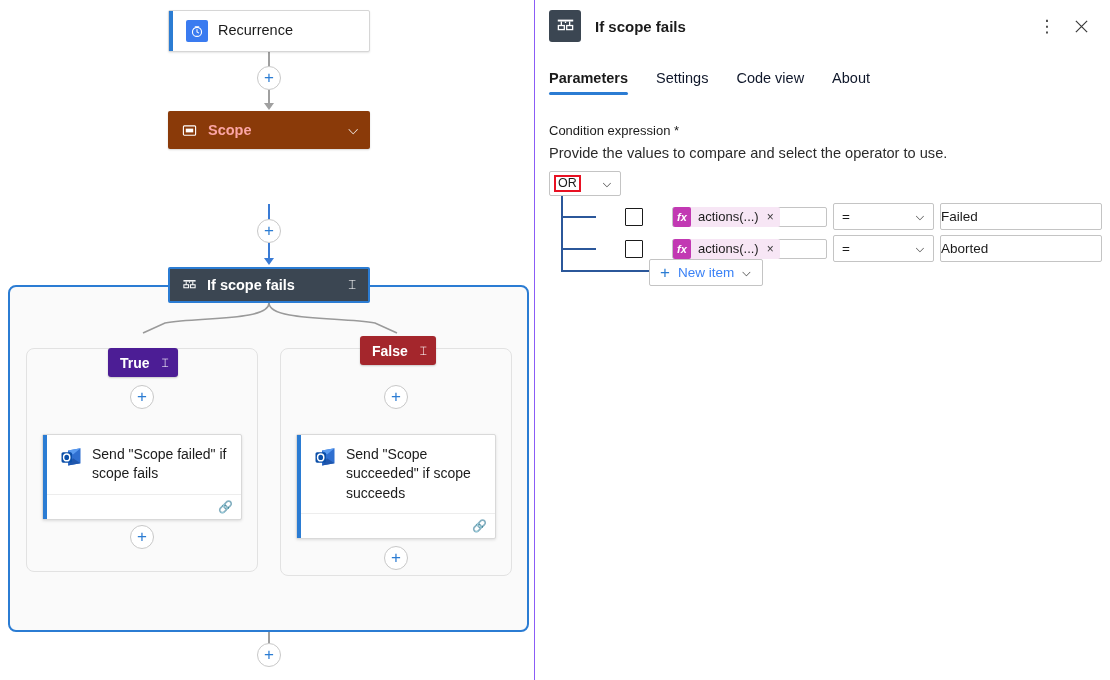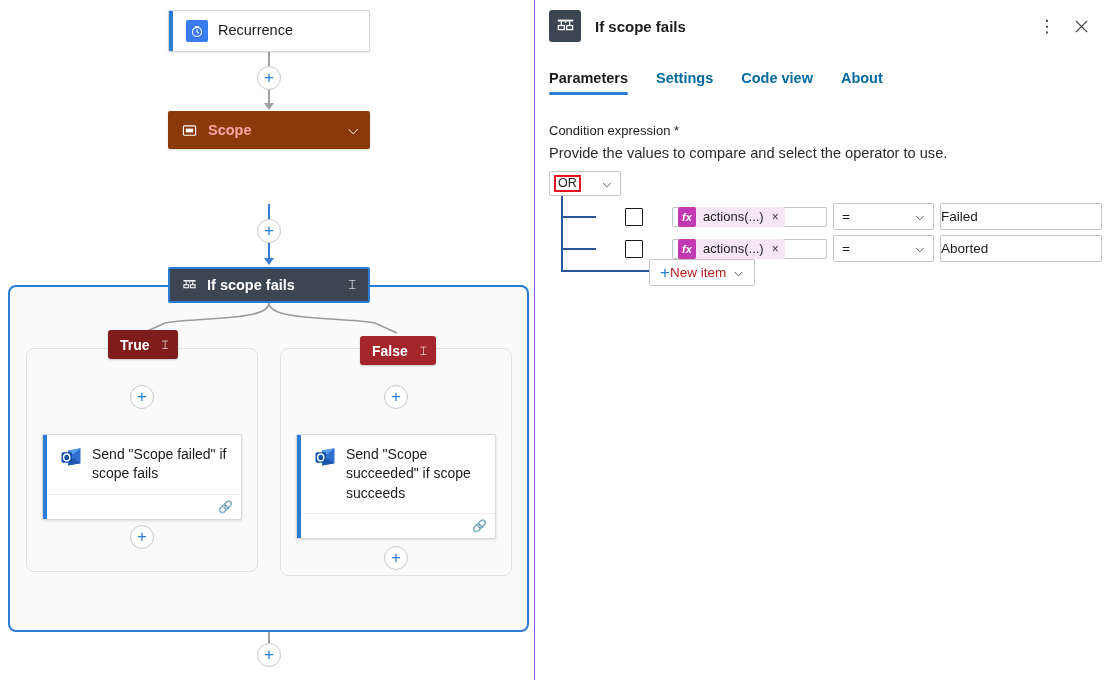--- a/index.html
+++ b/index.html
@@ -128,21 +128,21 @@
 
   
   .pill {
     position: absolute; height: 29px; border-radius: 3px;
     display: flex; align-items: center; z-index: 6; cursor: pointer;
     padding: 0 9px 0 12px;
     box-shadow: 0 1px 2px rgba(0,0,0,.2);
   }
   .pill .pl { color:#fff; font-size: 14px; font-weight: bold; }
   .pill .pc { color:#fff; font-size: 12px; margin-left: 12px; }
-  #pill-true { left: 108px; top: 330px; background: #7f1d1d; }
+  #pill-true { left: 108px; top: 348px; background: #4c1d95; }
   #pill-false { left: 360px; top: 336px; background: #a4262c; }
 
   
   .branch-box {
     position: absolute;
     border: 1px solid #e2e2e2; border-radius: 8px;
     background: #fafafa; z-index: 3;
   }
   #branch-true  { left: 26px;  top: 348px; width: 232px; height: 224px; }
   #branch-false { left: 280px; top: 348px; width: 232px; height: 228px; }
@@ -190,22 +190,22 @@
     width: 30px; height: 30px; display: flex; align-items: center; justify-content: center;
     color: #3a3a3a; cursor: pointer; flex: 0 0 auto; margin-right: 4px;
   }
   .kebab { font-size: 17px; letter-spacing: 0; line-height: 1; }
 
   .tabs {
     display: flex; align-items: flex-end; height: 34px;
     padding-left: 13px; margin-top: 9px; gap: 0px;
   }
   .tab {
-    position: relative; font-size: 14.5px; color: #0369a1;
-    padding: 0 14px 9px 14px; cursor: pointer; font-weight: bold;
+    position: relative; font-size: 14.5px; color: #0f172a;
+    padding: 0 14px 9px 14px; cursor: pointer;
   }
   .tab:first-child { padding-left: 0px; padding-right: 14px; margin-top: 16px; }
   .tab.active { color: #1b1b1b; font-weight: bold; }
   .tab.active::after {
     content: ""; position: absolute; left: 0; right: 14px; bottom: 0;
     height: 3px; background: #2b7cd3; border-radius: 2px;
   }
 
   .field-area { padding: 28px 0 0 13px; }
   .field-label { font-size: 13px; color: #1b1b1b; }
@@ -228,21 +228,21 @@
   .tree-v { position: absolute; left: 12px; top: 25px; width: 1.5px; background: #2b579a; }
   .tree-h { position: absolute; height: 1.5px; background: #2b579a; }
 
   .row { position: absolute; display: flex; align-items: center; height: 27px; }
   .cb {
     width: 18px; height: 18px; border: 1.5px solid #1b1b1b; background: #fff;
     border-radius: 1px; cursor: pointer; flex: 0 0 auto;
   }
   .token-field {
     width: 155px; height: 20px; border: 1px solid #c4c4c4; border-radius: 2px;
-    background: #fff; display: flex; align-items: center; padding-left: 5px;
+    background: #fff; display: flex; align-items: center; 
     margin-left: 29px; cursor: text;
   }
   .token {
     display: flex; align-items: center; height: 20px; border-radius: 2px;
     background: #f7e6f5; padding-right: 6px;
   }
   .token .fx {
     width: 18px; height: 20px; background: #c239b3; border-radius: 2px;
     color: #fff; font-size: 11px; font-style: italic; font-weight: bold;
     display: flex; align-items: center; justify-content: center;
@@ -263,21 +263,21 @@
     background: #fff; display: flex; align-items: center; margin-left: 6px;
     cursor: text;
   }
   .val-field .vv { font-size: 13.5px; color: #1b1b1b; margin-left: 0; }
 
   .newitem {
     position: absolute; left: 100px; top: 88px;
     height: 27px; border: 1px solid #c4c4c4; border-radius: 2px; background: #fff;
     display: flex; align-items: center; padding: 0 11px 0 10px; cursor: pointer;
   }
-  .newitem .nt { font-size: 13.5px; color: #b91c1c; margin: 0 8px 0 0; }
+  .newitem .nt { font-size: 13.5px; color: #3b82f6; margin: 0 8px 0 8px; }
   .newitem .nc { font-size: 11px; color: #3a3a3a; }
 </style>
 </head>
 <body>
 
 <div class="app">
 
   <div class="canvas">
 
     <div class="node" id="node-recurrence">

